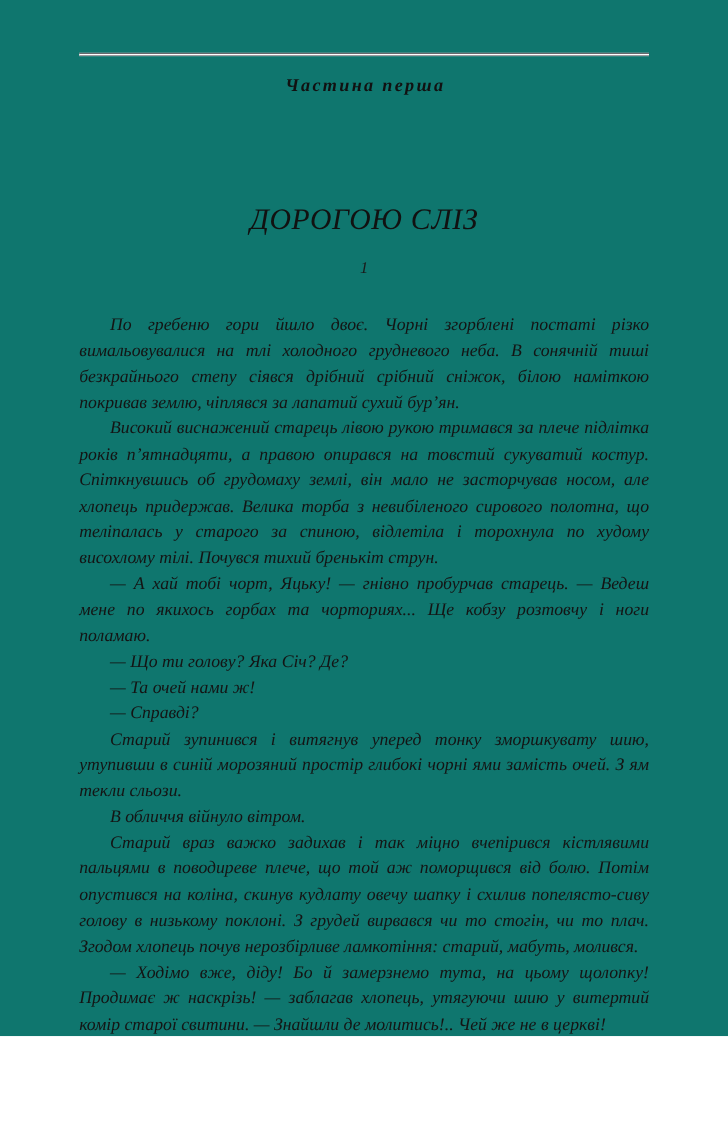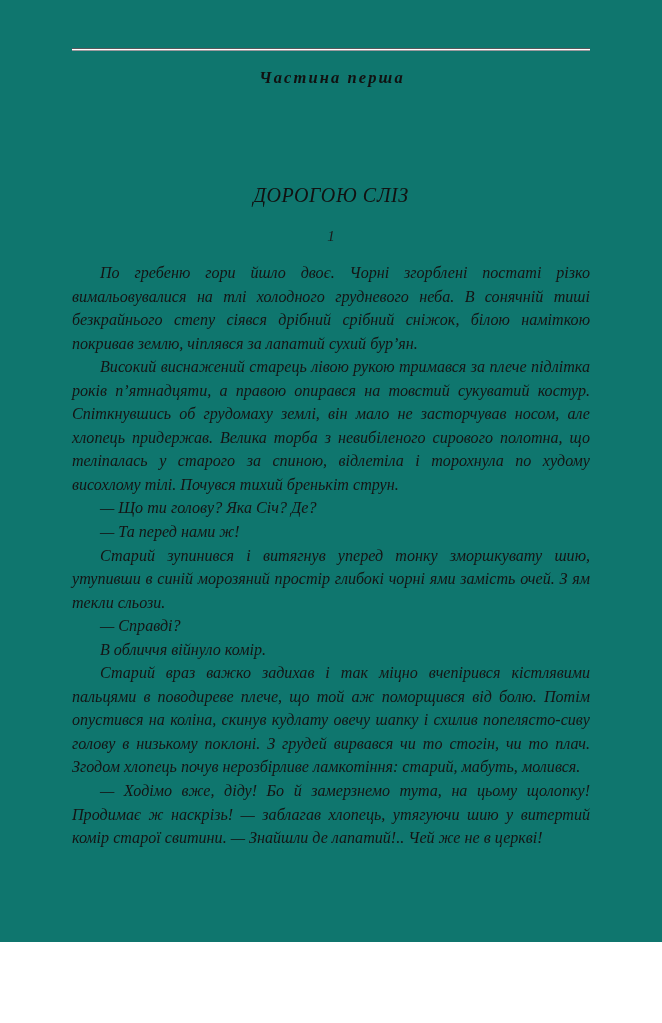--- a/index.html
+++ b/index.html
@@ -38,32 +38,32 @@
     text-align: center;
     font-weight: bold;
     font-size: 16.5px;
     letter-spacing: 2.1px;
     text-indent: 2.1px;
     color: #111111;
   }
   .chapter-title {
     margin-top: 96px;
     text-align: center;
-    font-size: 20px;
+    font-size: 27px;
     letter-spacing: 0.6px;
     color: #111111;
   }
   .section-number {
     margin-top: 21px;
     text-align: center;
     font-size: 15px;
     color: #1a1a1a;
   }
   .body-text {
-    margin-top: 16px;
+    margin-top: 31px;
   }
   .body-text p {
     margin: 0;
     text-align: justify;
     text-justify: inter-word;
     font-size: 16.1px;
     line-height: 23.55px;
     text-indent: 28px;
     color: #141414;
     -webkit-hyphens: none;
@@ -91,26 +91,27 @@
 
     <div class="part-title">Частина перша</div>
 
     <div class="chapter-title">ДОРОГОЮ СЛІЗ</div>
 
     <div class="section-number">1</div>
 
     <div class="body-text">
       <p>По гребеню гори йшло двоє. Чорні згорблені постаті різко вимальовувалися на тлі холодного грудневого неба. В сонячній тиші безкрайнього степу сіявся дрібний срібний сніжок, білою наміткою покривав землю, чіплявся за лапатий сухий бур’ян.</p>
       <p>Високий виснажений старець лівою рукою тримався за плече підлітка років п’ятнадцяти, а правою опирався на товстий сукуватий костур. Спіткнувшись об грудомаху землі, він мало не засторчував носом, але хлопець придержав. Велика торба з невибіленого сирового полотна, що теліпалась у старого за спиною, відлетіла і торохнула по худому висохлому тілі. Почувся тихий бренькіт струн.</p>
+      <p>— А хай тобі чорт, Яцьку! — гнівно пробурчав старець. — Ведеш мене по якихось горбах та чорториях... Ще кобзу розтовчу і ноги поламаю.</p>
       <p>— Що ти голову? Яка Січ? Де?</p>
-      <p>— Та перед нами ж!</p>
+      <p>— Та очей нами ж!</p>
+      <p>— Справді?</p>
       <p>Старий зупинився і витягнув уперед тонку зморшкувату шию, утупивши в синій морозяний простір глибокі чорні ями замість очей. З ям текли сльози.</p>
-      <p>— Справді?</p>
-      <p>В обличчя війнуло комір.</p>
+      <p>В обличчя війнуло вітром.</p>
       <p>Старий враз важко задихав і так міцно вчепірився кістлявими пальцями в поводиреве плече, що той аж поморщився від болю. Потім опустився на коліна, скинув кудлату овечу шапку і схилив попелясто-сиву голову в низькому поклоні. З грудей вирвався чи то стогін, чи то плач. Згодом хлопець почув нерозбірливе ламкотіння: старий, мабуть, молився.</p>
-      <p>— Ходімо вже, діду! Бо й замерзнемо тута, на цьому щолопку! Продимає ж наскрізь! — заблагав хлопець, утягуючи шию у витертий комір старої свитини. — Знайшли де лапатий!.. Чей же не в церкві!</p>
+      <p>— Ходімо вже, діду! Бо й замерзнемо тута, на цьому щолопку! Продимає ж наскрізь! — заблагав хлопець, утягуючи шию у витертий комір старої свитини. — Знайшли де молитись!.. Чей же не в церкві!</p>
     </div>
 
   </div>
 
   <div class="page-number">4</div>
 
 </div>
 
 </body></html>

